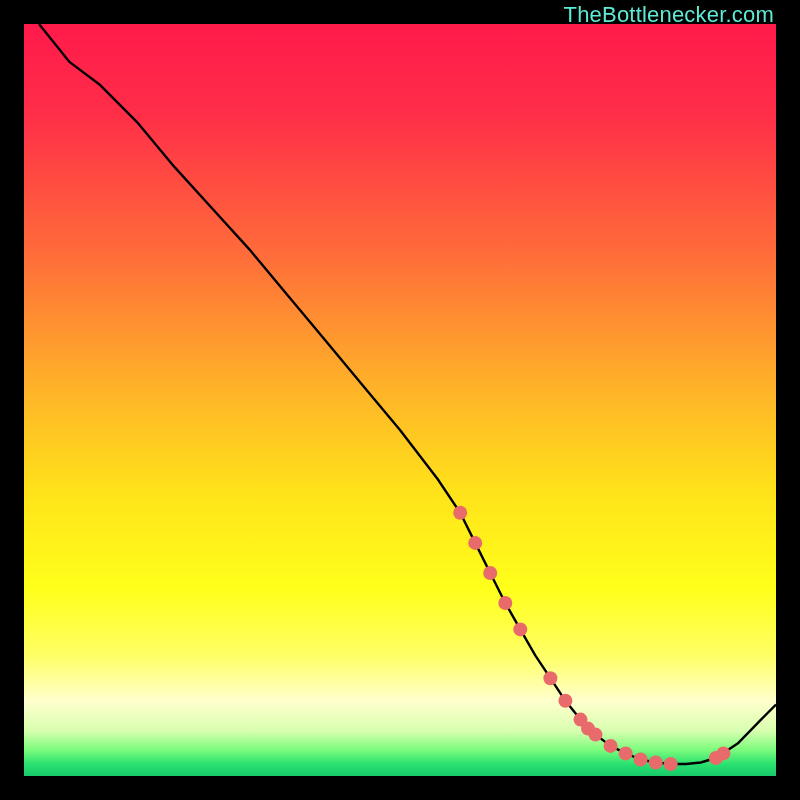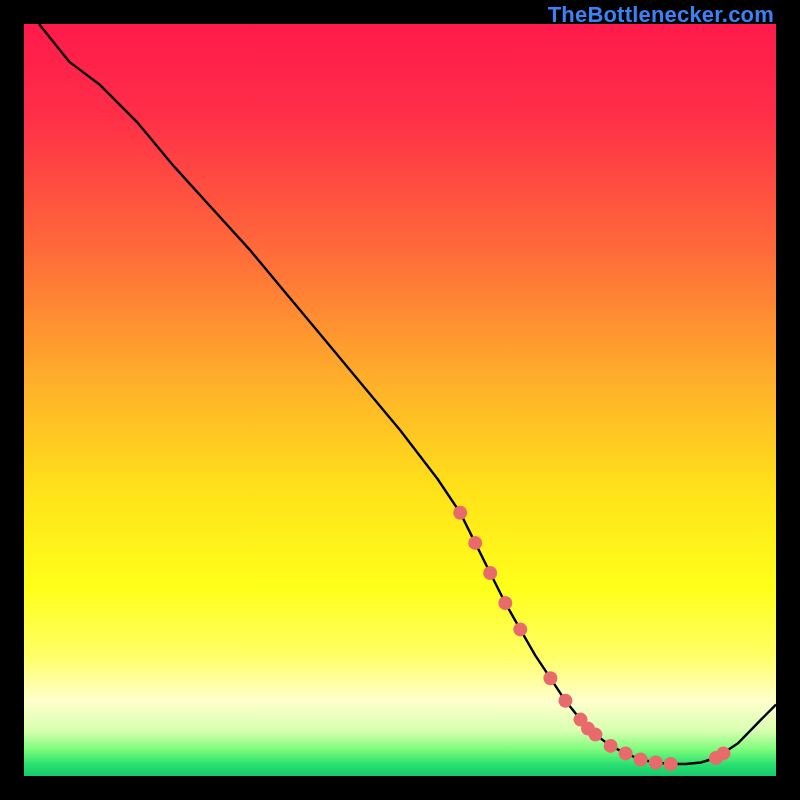--- a/index.html
+++ b/index.html
@@ -23,24 +23,24 @@
     position: absolute;
     left: 0;
     top: 0;
     width: 752px;
     height: 752px;
   }
   .watermark {
     position: absolute;
     top: 2px;
     right: 26px;
-    color: #3b82f6;
+    color: #5eead4;
     font-size: 22px;
     letter-spacing: 0.2px;
-    font-weight: 700;
+    font-weight: 400;
   }
   svg { display: block; }
 </style>
 </head>
 <body>
 
 <div class="frame">
   <svg class="plot" viewBox="0 0 752 752">
     <defs>
       <linearGradient id="bg-grad" x1="0" y1="0" x2="0" y2="1">

